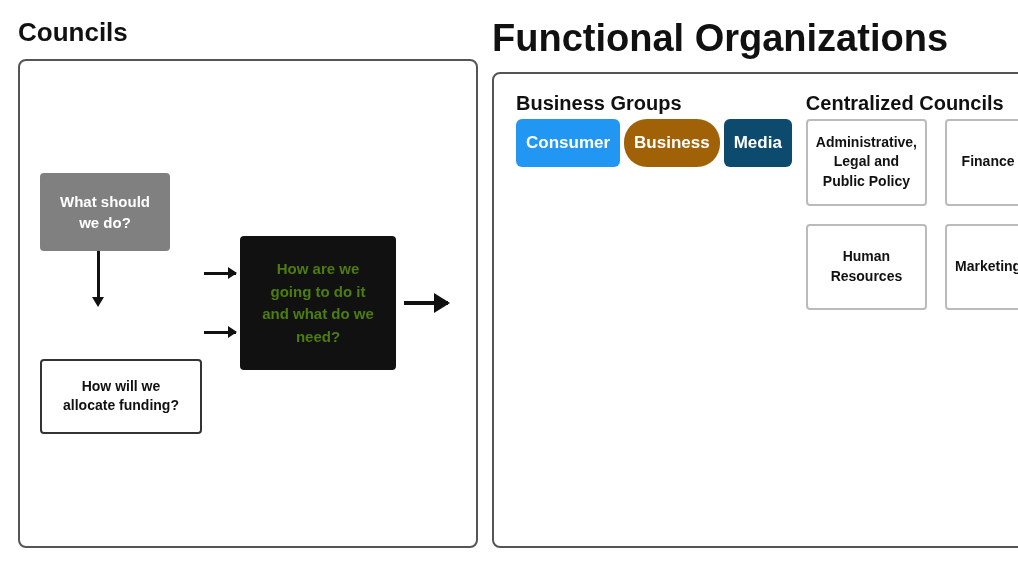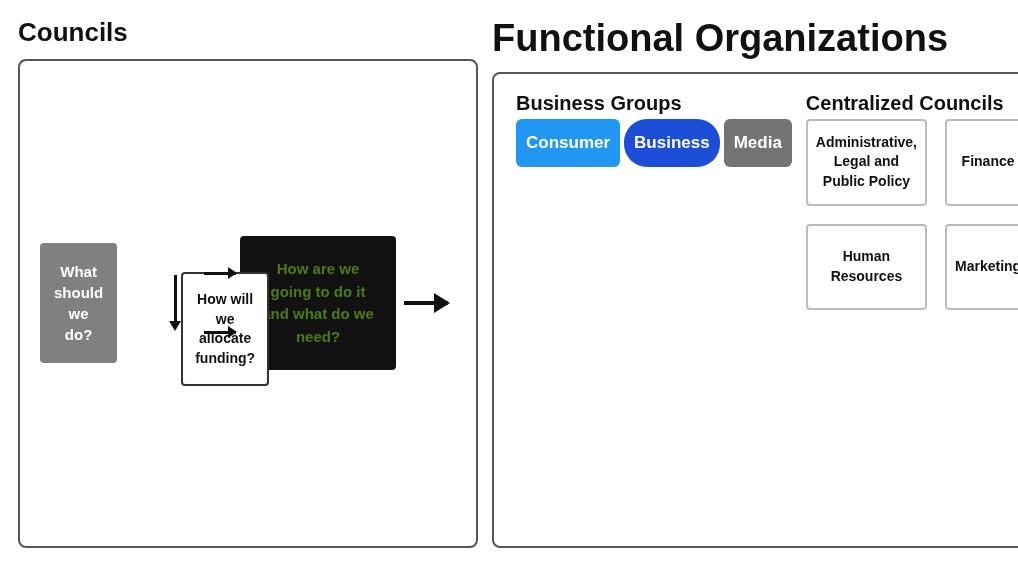--- a/index.html
+++ b/index.html
@@ -145,22 +145,22 @@
       flex: 1;
       padding: 14px 10px;
       border-radius: 6px;
       color: #fff;
       font-weight: 700;
       font-size: 17px;
       text-align: center;
       line-height: 1.2;
     }
     .bg-consumer { background: #2196F3; }
-    .bg-business { background: #1d4ed8; border-radius: 23px; }
-    .bg-media    { background: #737373; }
+    .bg-business { background: #a16207; border-radius: 23px; }
+    .bg-media    { background: #0c4a6e; }
 
     
     .cf-grid {
       display: grid;
       grid-template-columns: 1fr 1fr 1fr;
       grid-template-rows: 1fr 1fr;
       gap: 18px;
     }
     .cf-cell {
       border: 2px solid #bbb;
@@ -201,22 +201,22 @@
     .flow-wrapper {
       display: flex;
       flex-direction: row;
       align-items: center;
       width: 100%;
       height: 100%;
     }
 
     .left-stacked {
       display: flex;
-      flex-direction: row;
-      align-items: center;
+      flex-direction: column;
+      align-items: flex-start;
       gap: 0;
       position: relative;
       width: 160px;
     }
 
     .h-small-arrow {
       width: 32px;
       height: 3px;
       background: #111;
       position: relative;

